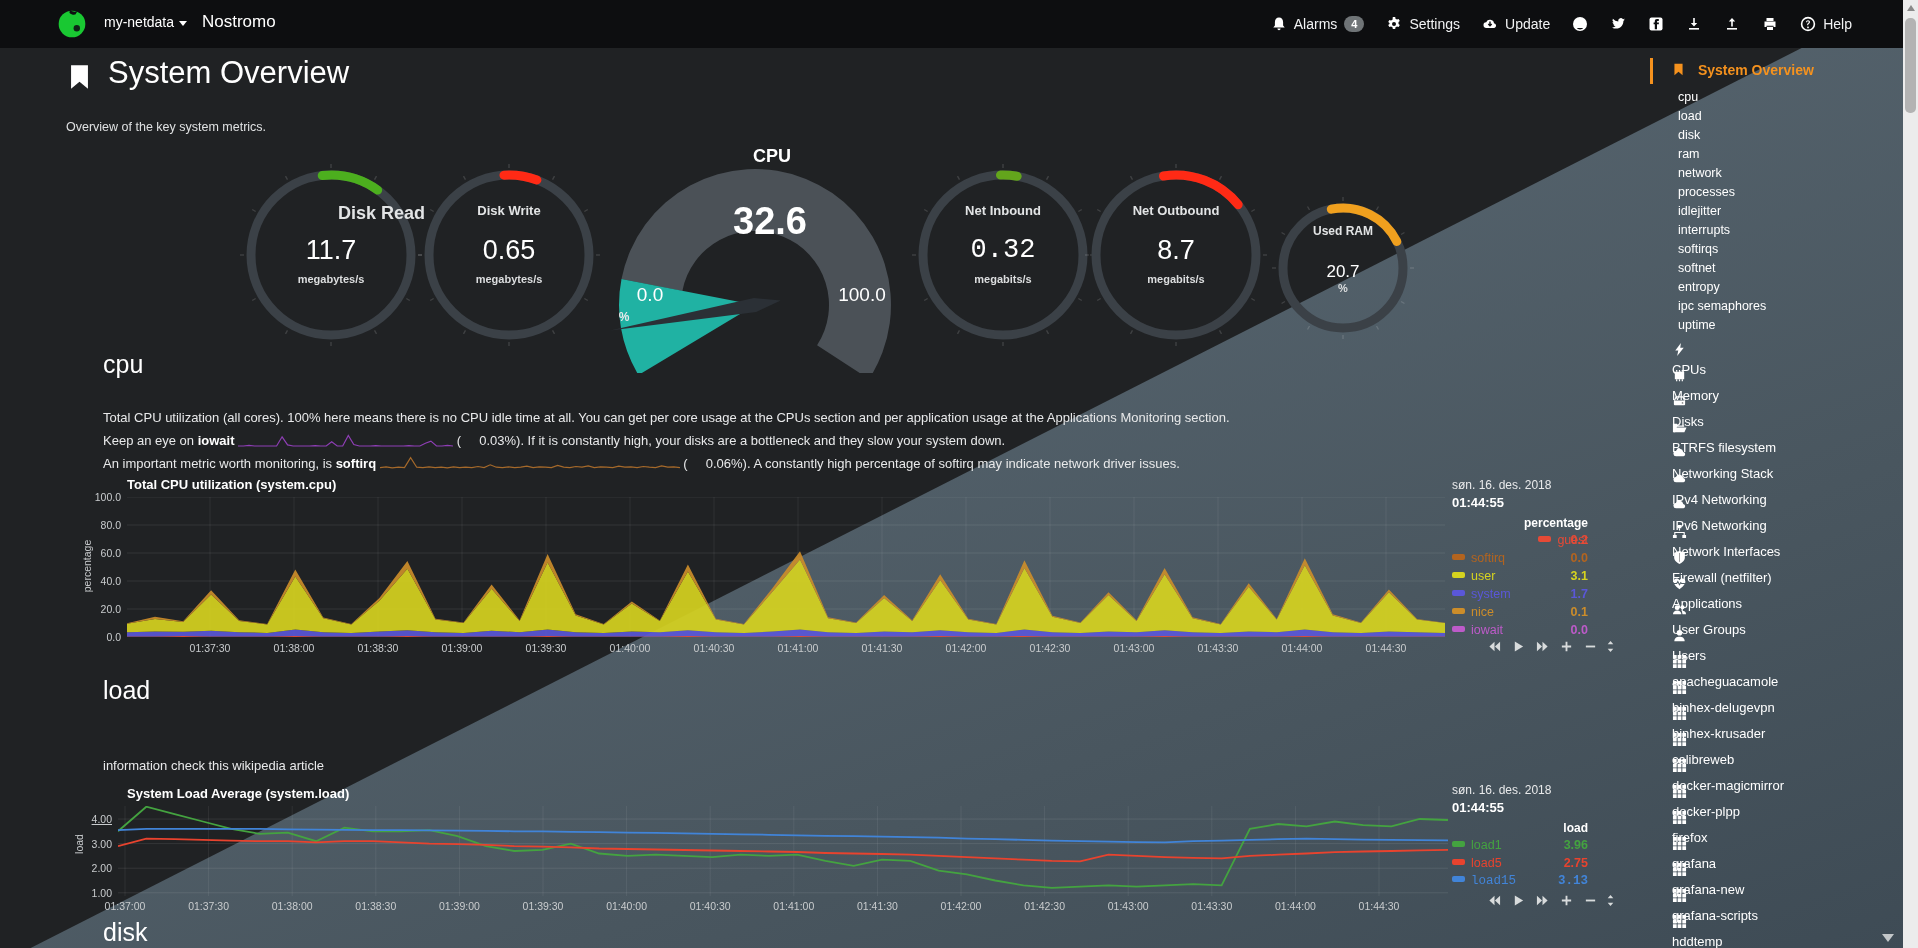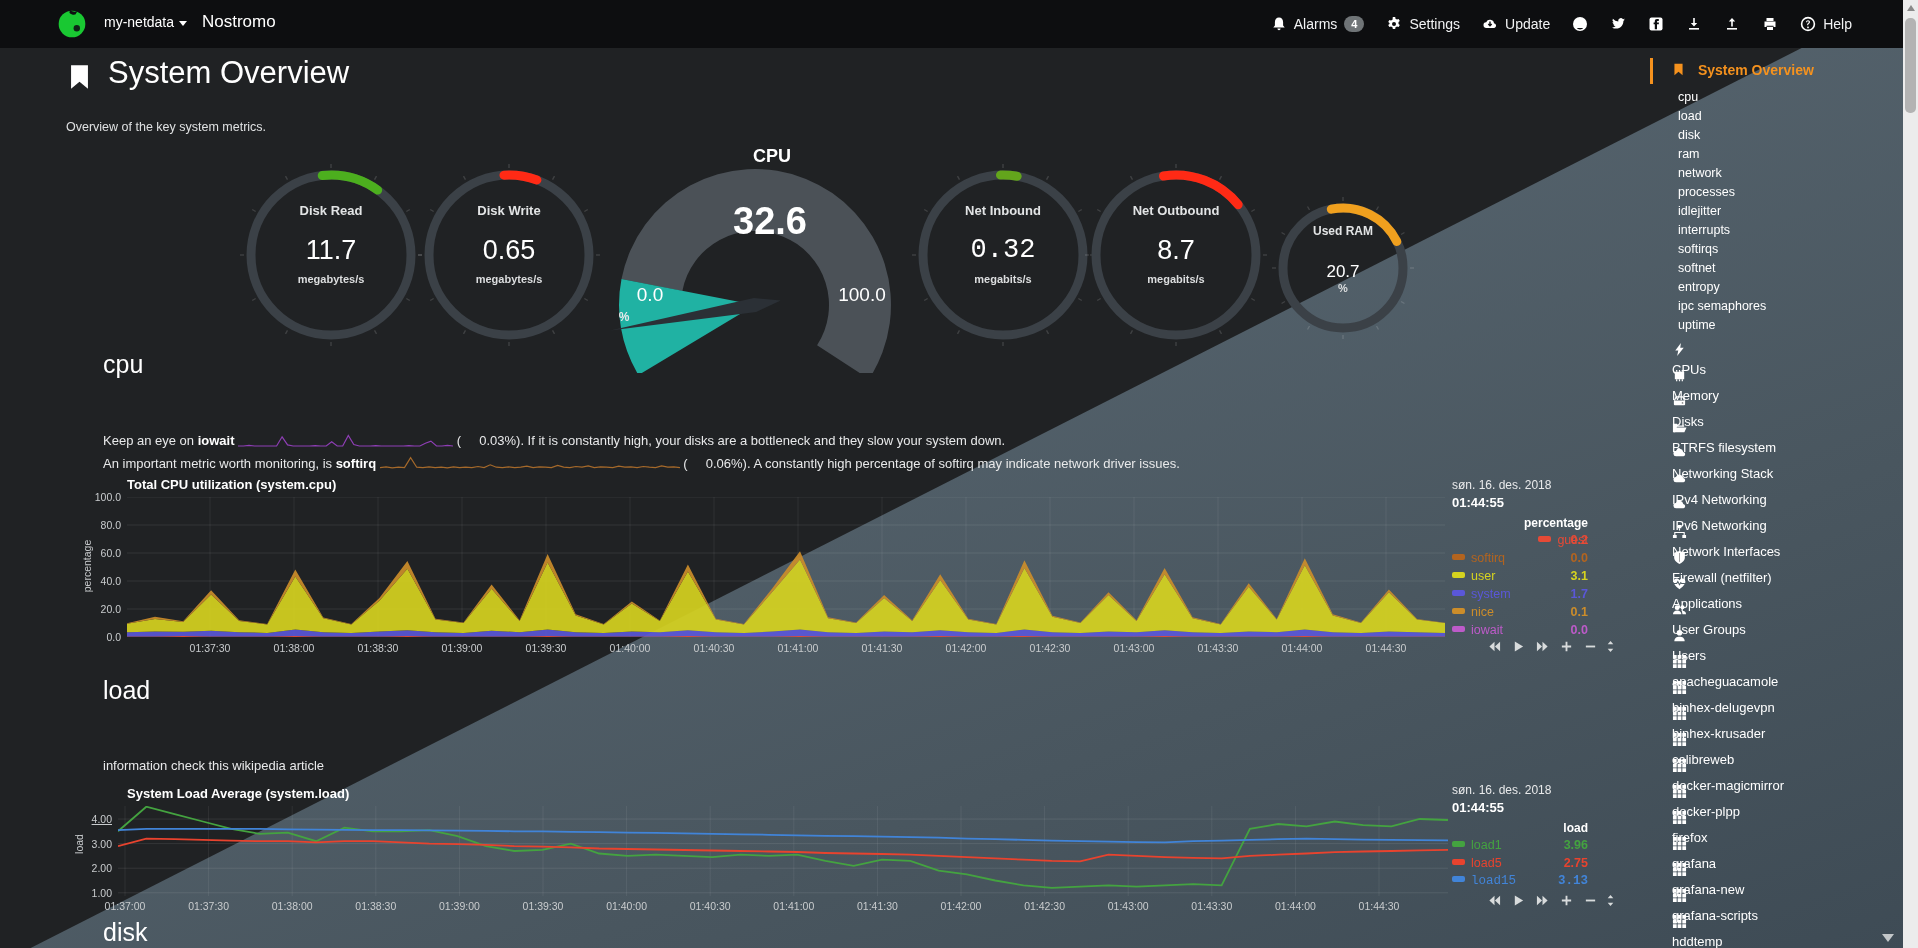--- a/index.html
+++ b/index.html
@@ -272,21 +272,21 @@
           <line x1="137.5" y1="169.34421012924616" x2="139.5" y2="172.80831174438393" stroke="rgba(255,255,255,0.14)" stroke-width="1.4"></line>
           <line x1="94.00000000000001" y1="181" x2="94.00000000000001" y2="185" stroke="rgba(255,255,255,0.14)" stroke-width="1.4"></line>
           <line x1="50.49999999999999" y1="169.34421012924616" x2="48.49999999999999" y2="172.8083117443839" stroke="rgba(255,255,255,0.14)" stroke-width="1.4"></line>
           <line x1="18.655789870753864" y1="137.50000000000003" x2="15.191688255616114" y2="139.50000000000006" stroke="rgba(255,255,255,0.14)" stroke-width="1.4"></line>
           <line x1="7" y1="94.00000000000001" x2="3" y2="94.00000000000001" stroke="rgba(255,255,255,0.14)" stroke-width="1.4"></line>
           <line x1="18.655789870753836" y1="50.49999999999999" x2="15.191688255616086" y2="48.49999999999999" stroke="rgba(255,255,255,0.14)" stroke-width="1.4"></line>
           <line x1="50.499999999999964" y1="18.655789870753864" x2="48.49999999999996" y2="15.191688255616114" stroke="rgba(255,255,255,0.14)" stroke-width="1.4"></line>
           <circle cx="94" cy="94" r="80" fill="none" stroke="#3b4147" stroke-width="9"></circle>
           <path d="M 85.22125511271638 14.483123563585622 A 80 80 0 0 1 140.68329690848938 29.0333178486555" fill="none" stroke="#4caf1e" stroke-width="9" stroke-linecap="round"></path>
         </svg>
-        <div class="glabel" style="top: 42px; font-size: 13px;">Disk Read</div>
+        <div class="glabel" style="top: 42px; font-size: 18px; text-align: right;">Disk Read</div>
         <div class="gvalue" style="top: 74px; font-size: 27px;">11.7</div>
         <div class="gunit" style="top: 112px;">megabytes/s</div>
       </div>
       <div class="gauge" style="left: 415px; top: 161px; width: 188px; height: 188px;">
         <svg width="188" height="188">
           <line x1="94" y1="7" x2="94" y2="3" stroke="rgba(255,255,255,0.14)" stroke-width="1.4"></line>
           <line x1="137.5" y1="18.655789870753836" x2="139.5" y2="15.191688255616072" stroke="rgba(255,255,255,0.14)" stroke-width="1.4"></line>
           <line x1="169.34421012924616" y1="50.49999999999999" x2="172.8083117443839" y2="48.49999999999999" stroke="rgba(255,255,255,0.14)" stroke-width="1.4"></line>
           <line x1="181" y1="94" x2="185" y2="94" stroke="rgba(255,255,255,0.14)" stroke-width="1.4"></line>
           <line x1="169.34421012924616" y1="137.49999999999997" x2="172.80831174438393" y2="139.49999999999997" stroke="rgba(255,255,255,0.14)" stroke-width="1.4"></line>
@@ -374,20 +374,21 @@
       <path d="M 33.42524710451272 232.04517818776736 A 136 136 0 0 1 16.4987030511177 136.0499766287899 L 136.2572194317327 159.32867406472838 A 14 14 0 0 0 137.99965779017043 169.21053304874076 Z" fill="#20b2a3"></path>
       <polygon points="5.233260307205427,187.52628211703876 148.7844627563315,155.10634572891453 175.6050015783174,157.4851473806598 151.2155372436685,168.89365427108547" fill="#2b3036"></polygon>
     </svg>
   <div class="cpu-gauge-title">CPU</div>
   <div class="cpu-gauge-value">32.6</div>
   <div class="cpu-gauge-min">0.0</div>
   <div class="cpu-gauge-max">100.0</div>
   <div class="cpu-gauge-unit">%</div>
 
   <div class="section-heading" style="top:350px">cpu</div>
+  <div class="desc" style="top:410px">Total CPU utilization (all cores). 100% here means there is no CPU idle time at all. You can get per core usage at the CPUs section and per application usage at the Applications Monitoring section.</div>
   <div class="desc" style="top:432px">
     <span>Keep an eye on </span><b>iowait</b>
     <svg class="spark" id="spark-iowait" width="215" height="16">
         <path d="M0.0 14.0 L5.5 14.0 L11.0 13.3 L16.5 14.0 L22.1 14.0 L27.6 14.0 L33.1 14.0 L38.6 14.0 L44.1 4.8 L49.6 12.9 L55.1 14.0 L60.6 14.0 L66.2 14.0 L71.7 14.0 L77.2 13.6 L82.7 14.0 L88.2 14.0 L93.7 9.8 L99.2 14.0 L104.7 14.0 L110.3 3.4 L115.8 12.6 L121.3 14.0 L126.8 14.0 L132.3 14.0 L137.8 13.6 L143.3 14.0 L148.8 14.0 L154.4 14.0 L159.9 14.0 L165.4 14.0 L170.9 13.6 L176.4 14.0 L181.9 14.0 L187.4 11.2 L192.9 9.1 L198.5 14.0 L204.0 14.0 L209.5 13.3 L215.0 14.0 " fill="none" stroke="#8e3eb5" stroke-width="1.2"></path>
       </svg>
     <span>(&nbsp;&nbsp;&nbsp;&nbsp;&nbsp;0.03%). If it is constantly high, your disks are a bottleneck and they slow your system down.</span>
   </div>
   <div class="desc" style="top:455px">
     <span>An important metric worth monitoring, is </span><b>softirq</b>
     <svg class="spark" id="spark-softirq" width="300" height="16">

